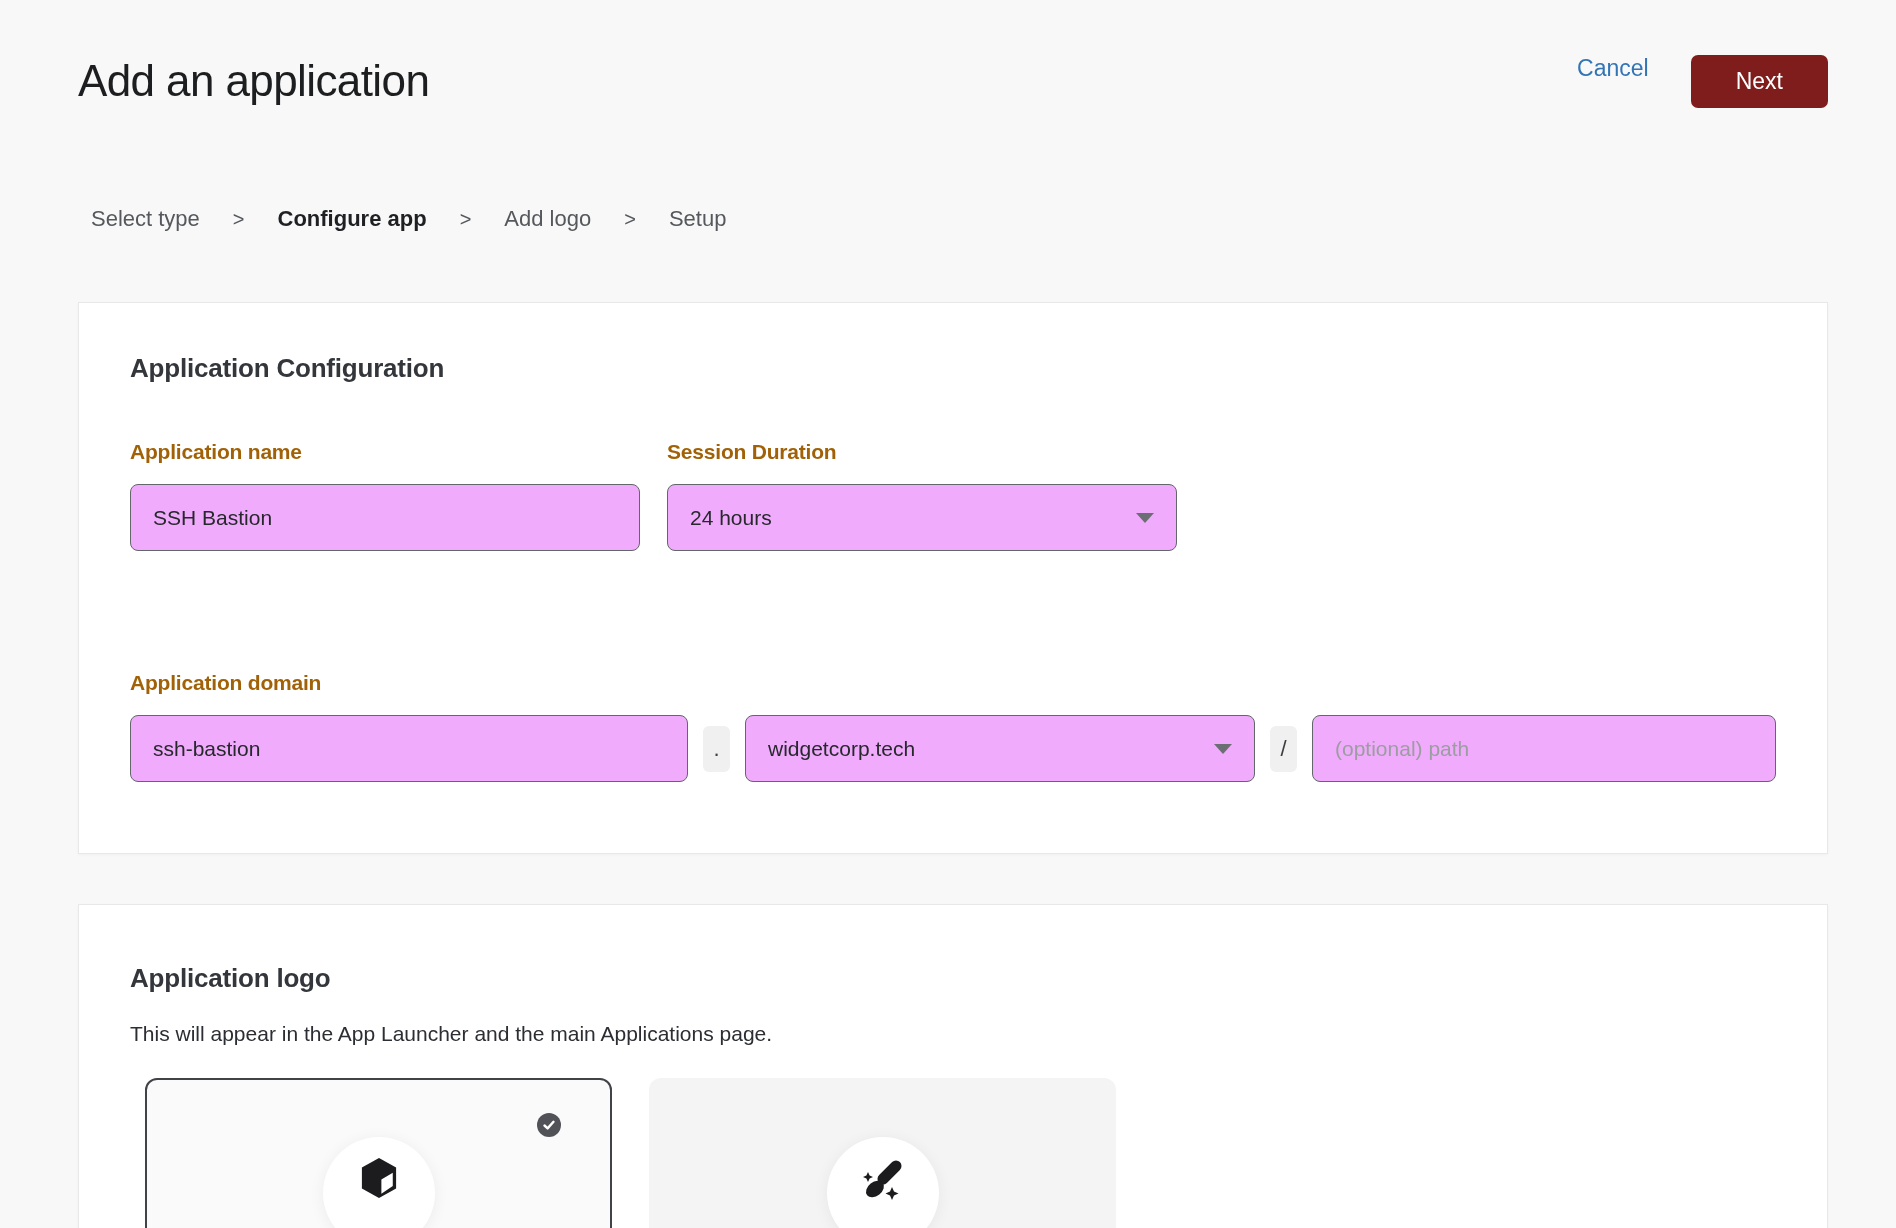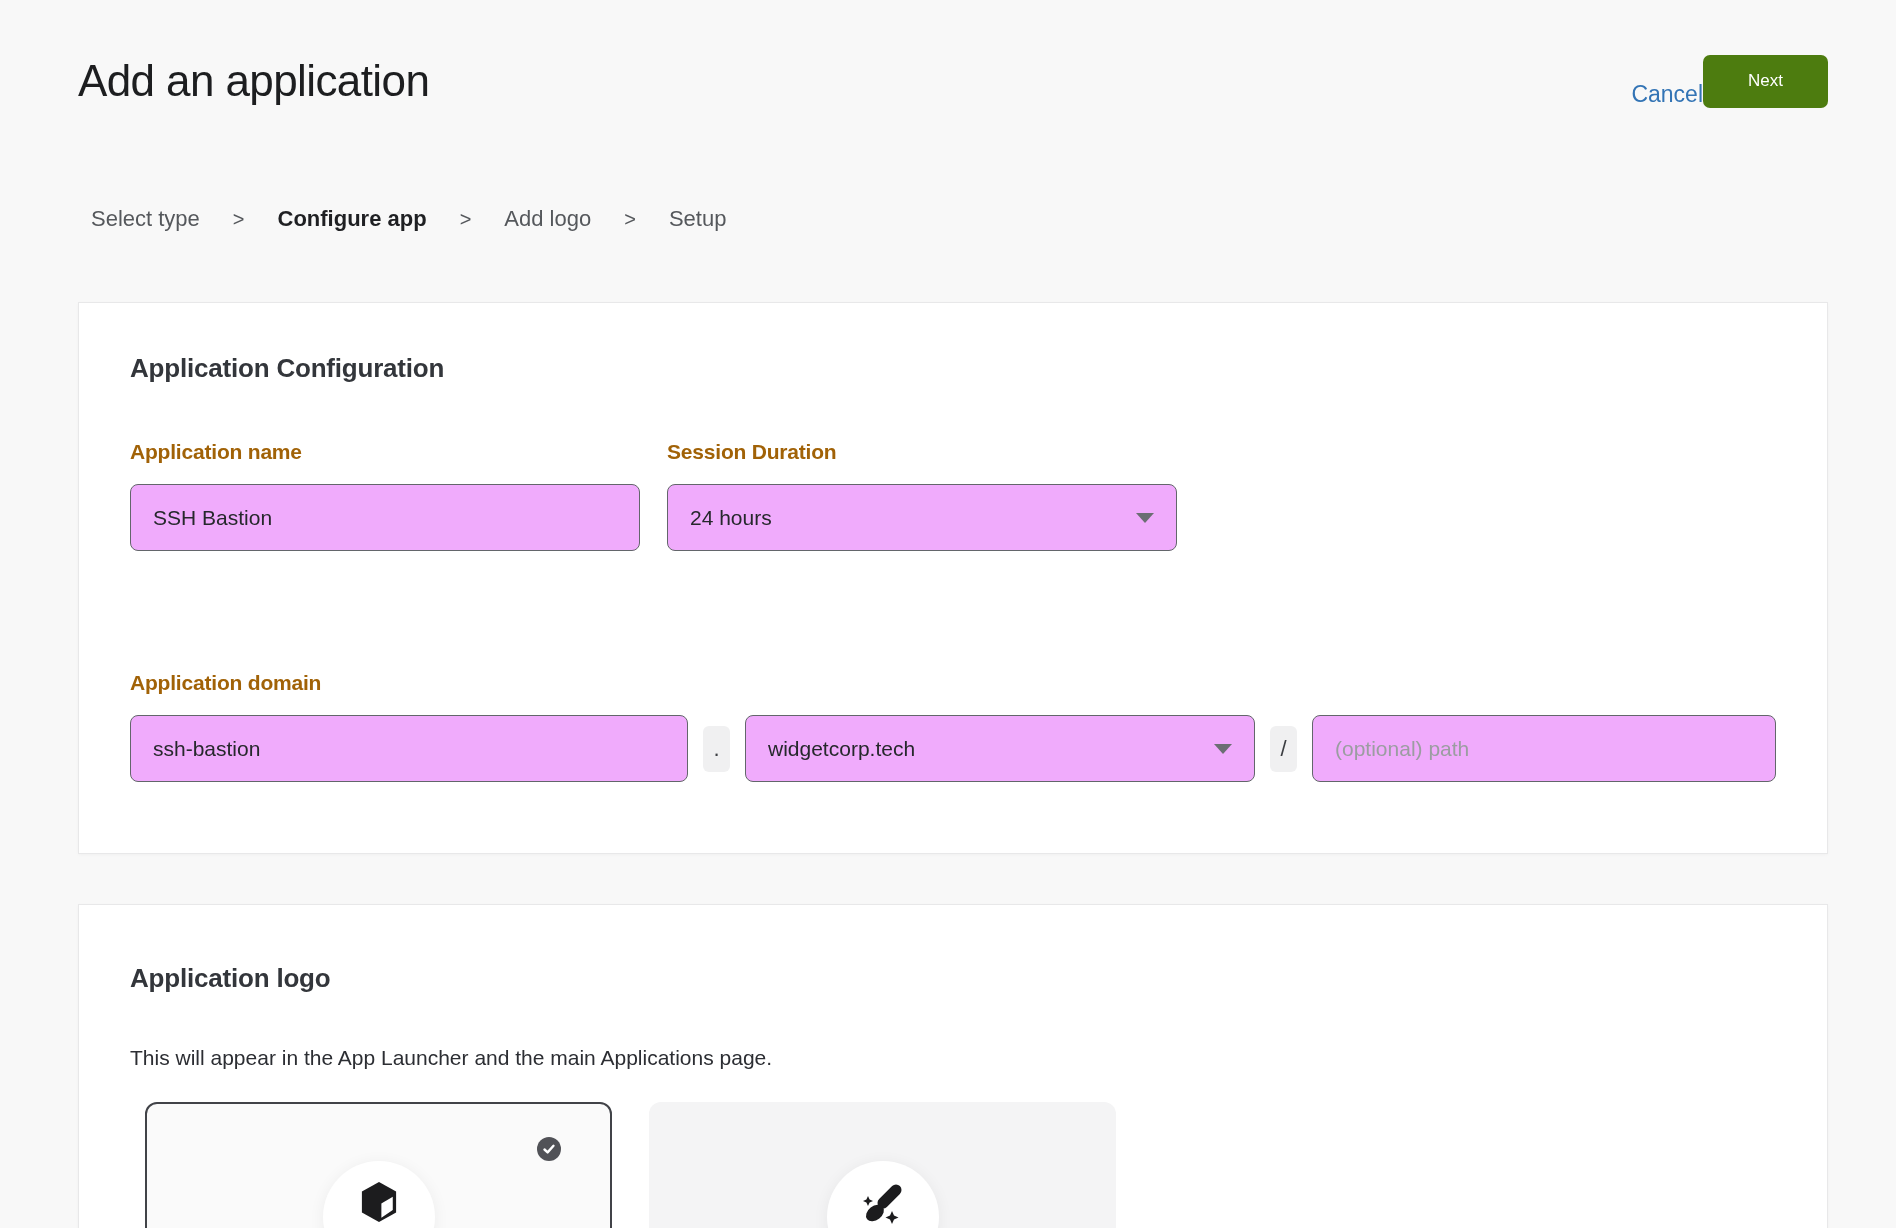--- a/index.html
+++ b/index.html
@@ -8,24 +8,24 @@
     background:#f8f8f8;
     font-family:"Liberation Sans", sans-serif;
     color:#1f2023;
     overflow:hidden;
   }
   .page { padding:48px 68px 0 78px; }
 
   
   .header { display:flex; justify-content:space-between; align-items:center; height:66px; }
   .page-title { font-size:44px; font-weight:400; letter-spacing:-0.6px; color:#1d1e20; }
-  .header-actions { display:flex; align-items:flex-end; }
+  .header-actions { display:flex; align-items:flex-start; gap:42px; }
   .cancel-link { font-size:23px; color:#3374b5; cursor:pointer; background:none; border:none; font-family:inherit; }
   .next-btn {
-    font-family:inherit; font-size:17px; color:#ffffff; background:#4d7c0f;
+    font-family:inherit; font-size:23px; color:#ffffff; background:#7f1d1d;
     border:none; border-radius:7px; height:53px; padding:0 45px; cursor:pointer;
   }
 
   
   .breadcrumb { margin-top:92px; margin-left:13px; display:flex; align-items:center; gap:33px; font-size:22px; color:#55585c;text-align:right; }
   .crumb { cursor:pointer; }
   .crumb.active { font-weight:700; color:#1f2023; }
   .crumb-sep { color:#55585c; font-size:20px; }
 
   
@@ -58,21 +58,21 @@
   .domain-row .text-input.sub { width:558px; flex:0 0 auto; }
   .domain-row .select-box { width:510px; flex:0 0 auto; }
   .sep-badge {
     background:#f0f0f1; border-radius:6px; width:27px; height:46px; flex:0 0 auto;
     display:flex; align-items:center; justify-content:center;
     font-size:22px; color:#3c3e42;
   }
   .path-input { flex:1 1 auto; }
 
   
-  .logo-desc { margin-top:52px; font-size:21px; color:#2c2e33; }
+  .logo-desc { margin-top:28px; font-size:21px; color:#2c2e33; }
   .logo-tiles { display:flex; gap:37px; margin-top:32px; margin-left:15px; }
   .logo-tile { width:467px; height:190px; border-radius:12px; position:relative; cursor:pointer; }
   .logo-tile.selected { background:#fafafa; border:2.5px solid #414348; }
   .logo-tile.plain { background:#f4f4f5; border:2.5px solid transparent; }
   .check-badge {
     position:absolute; top:33px; right:49px; width:24px; height:24px; border-radius:50%;
     background:#515257; display:flex; align-items:center; justify-content:center;
   }
   .logo-circle {
     position:absolute; top:57px; left:50%; transform:translateX(-50%);

